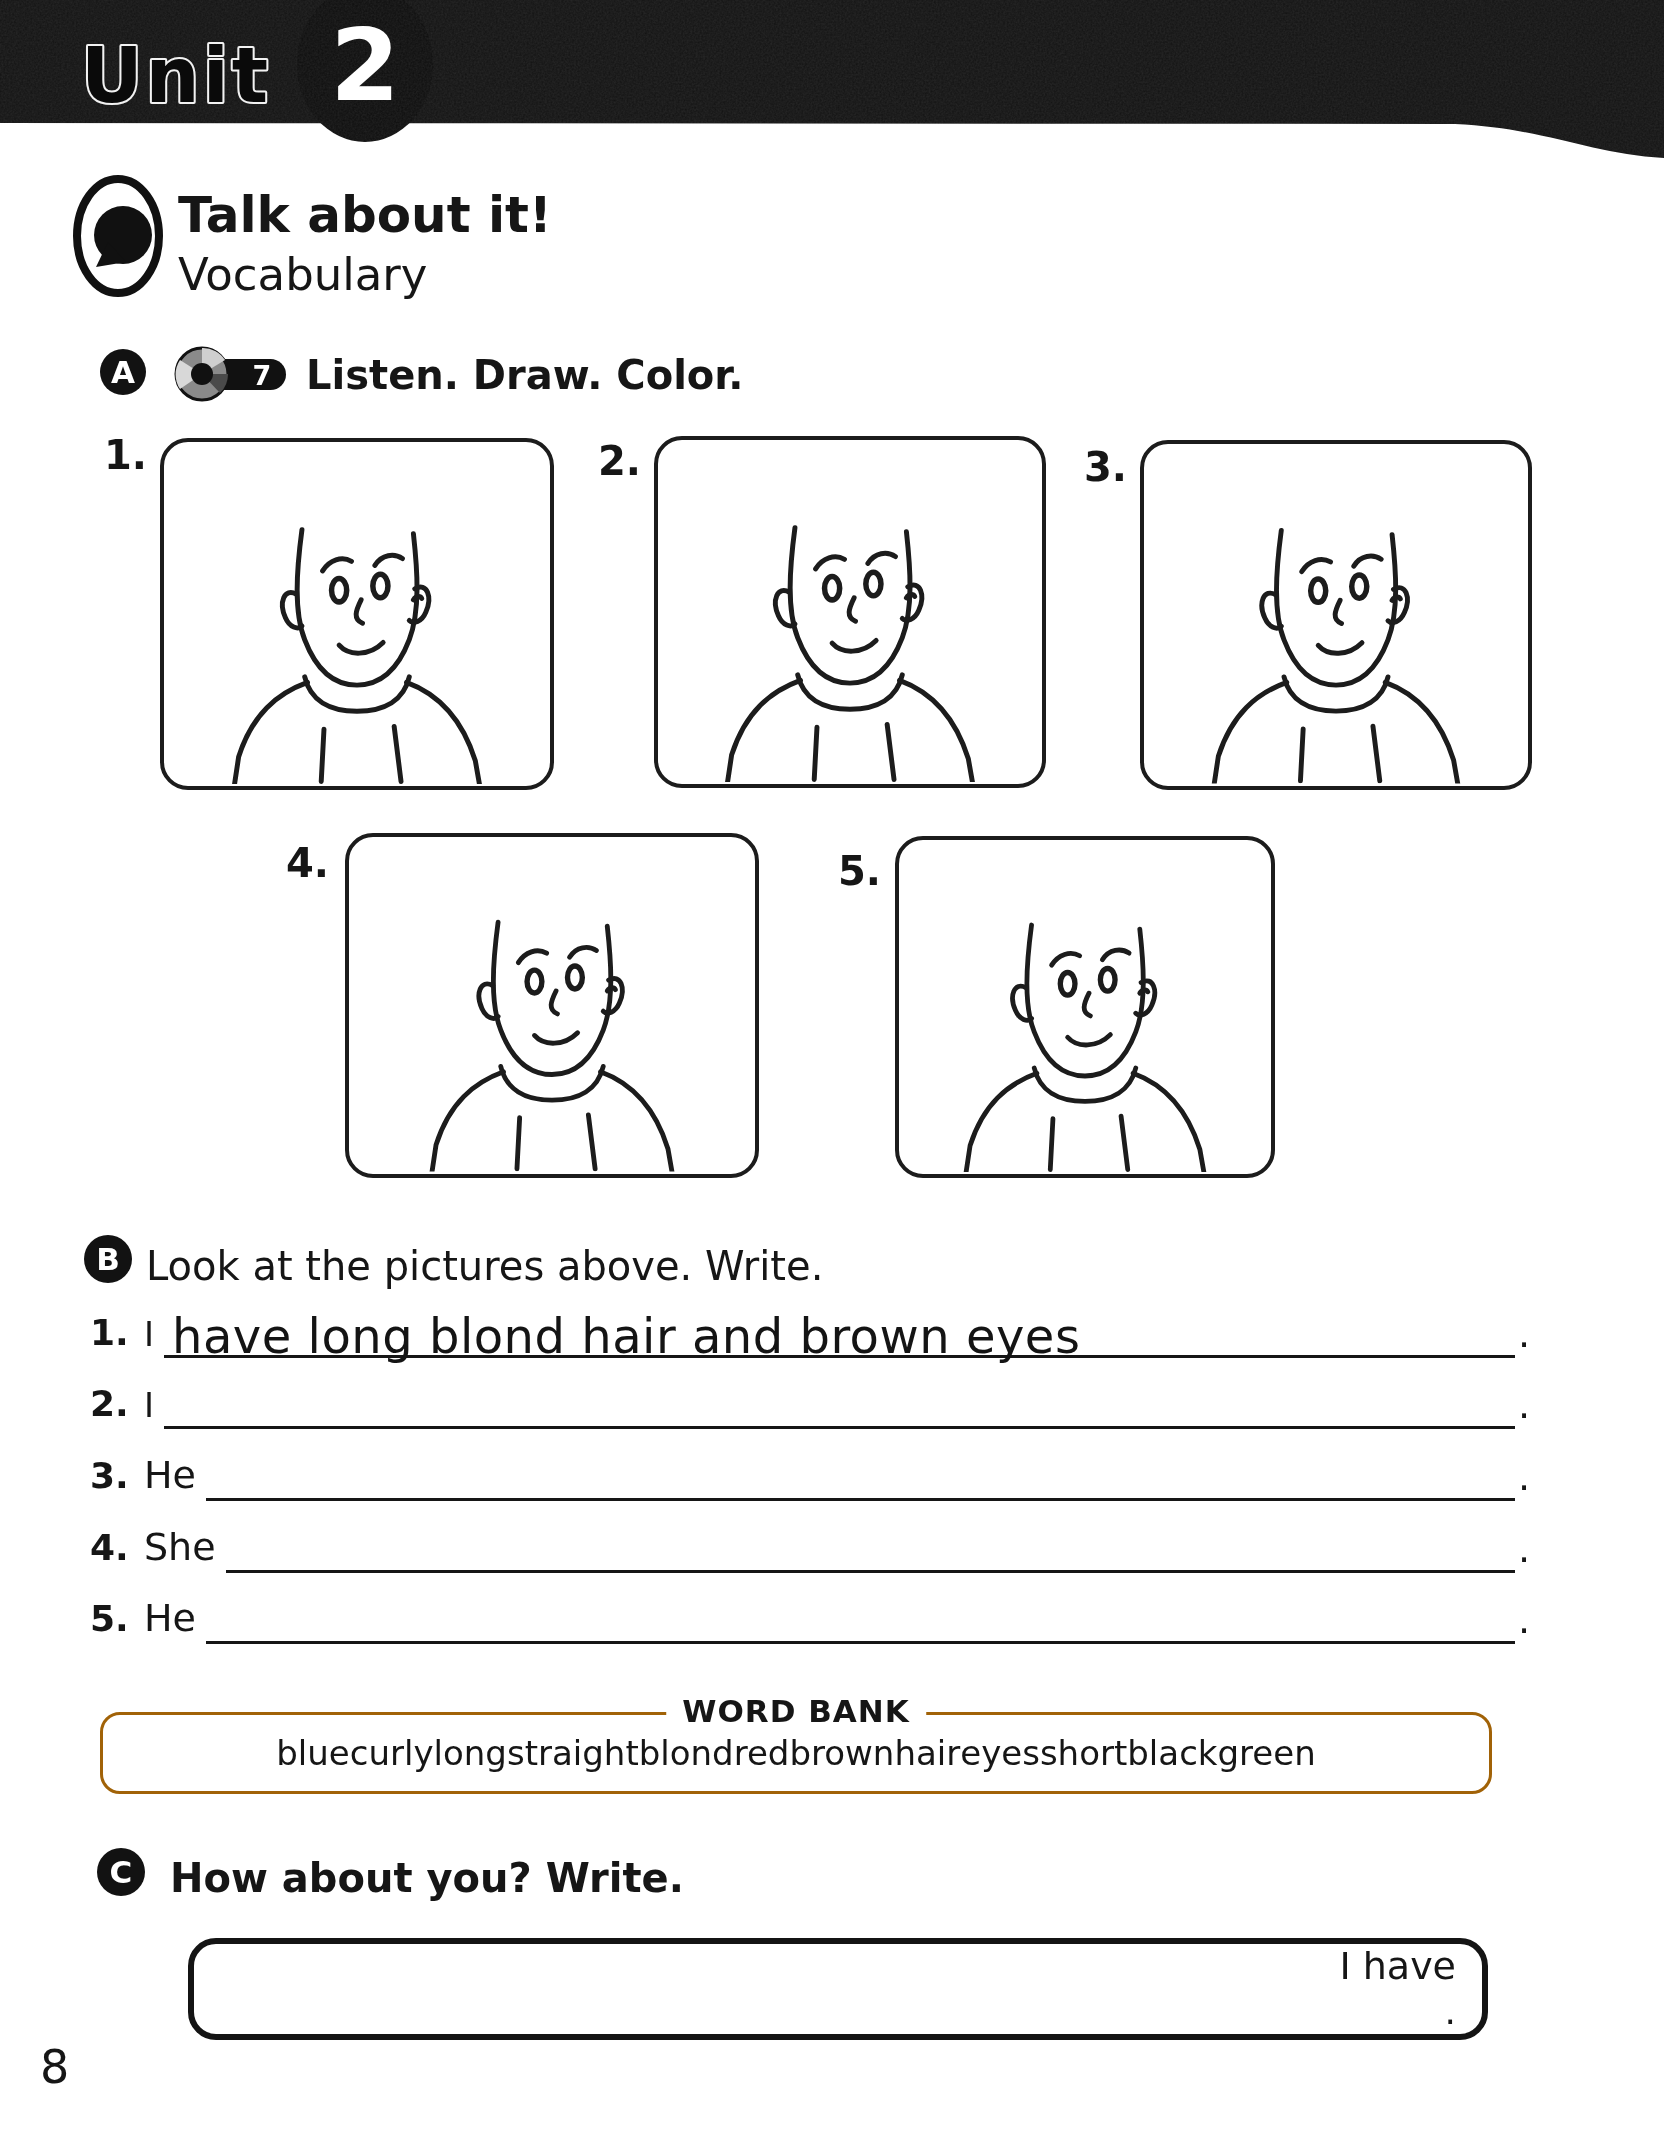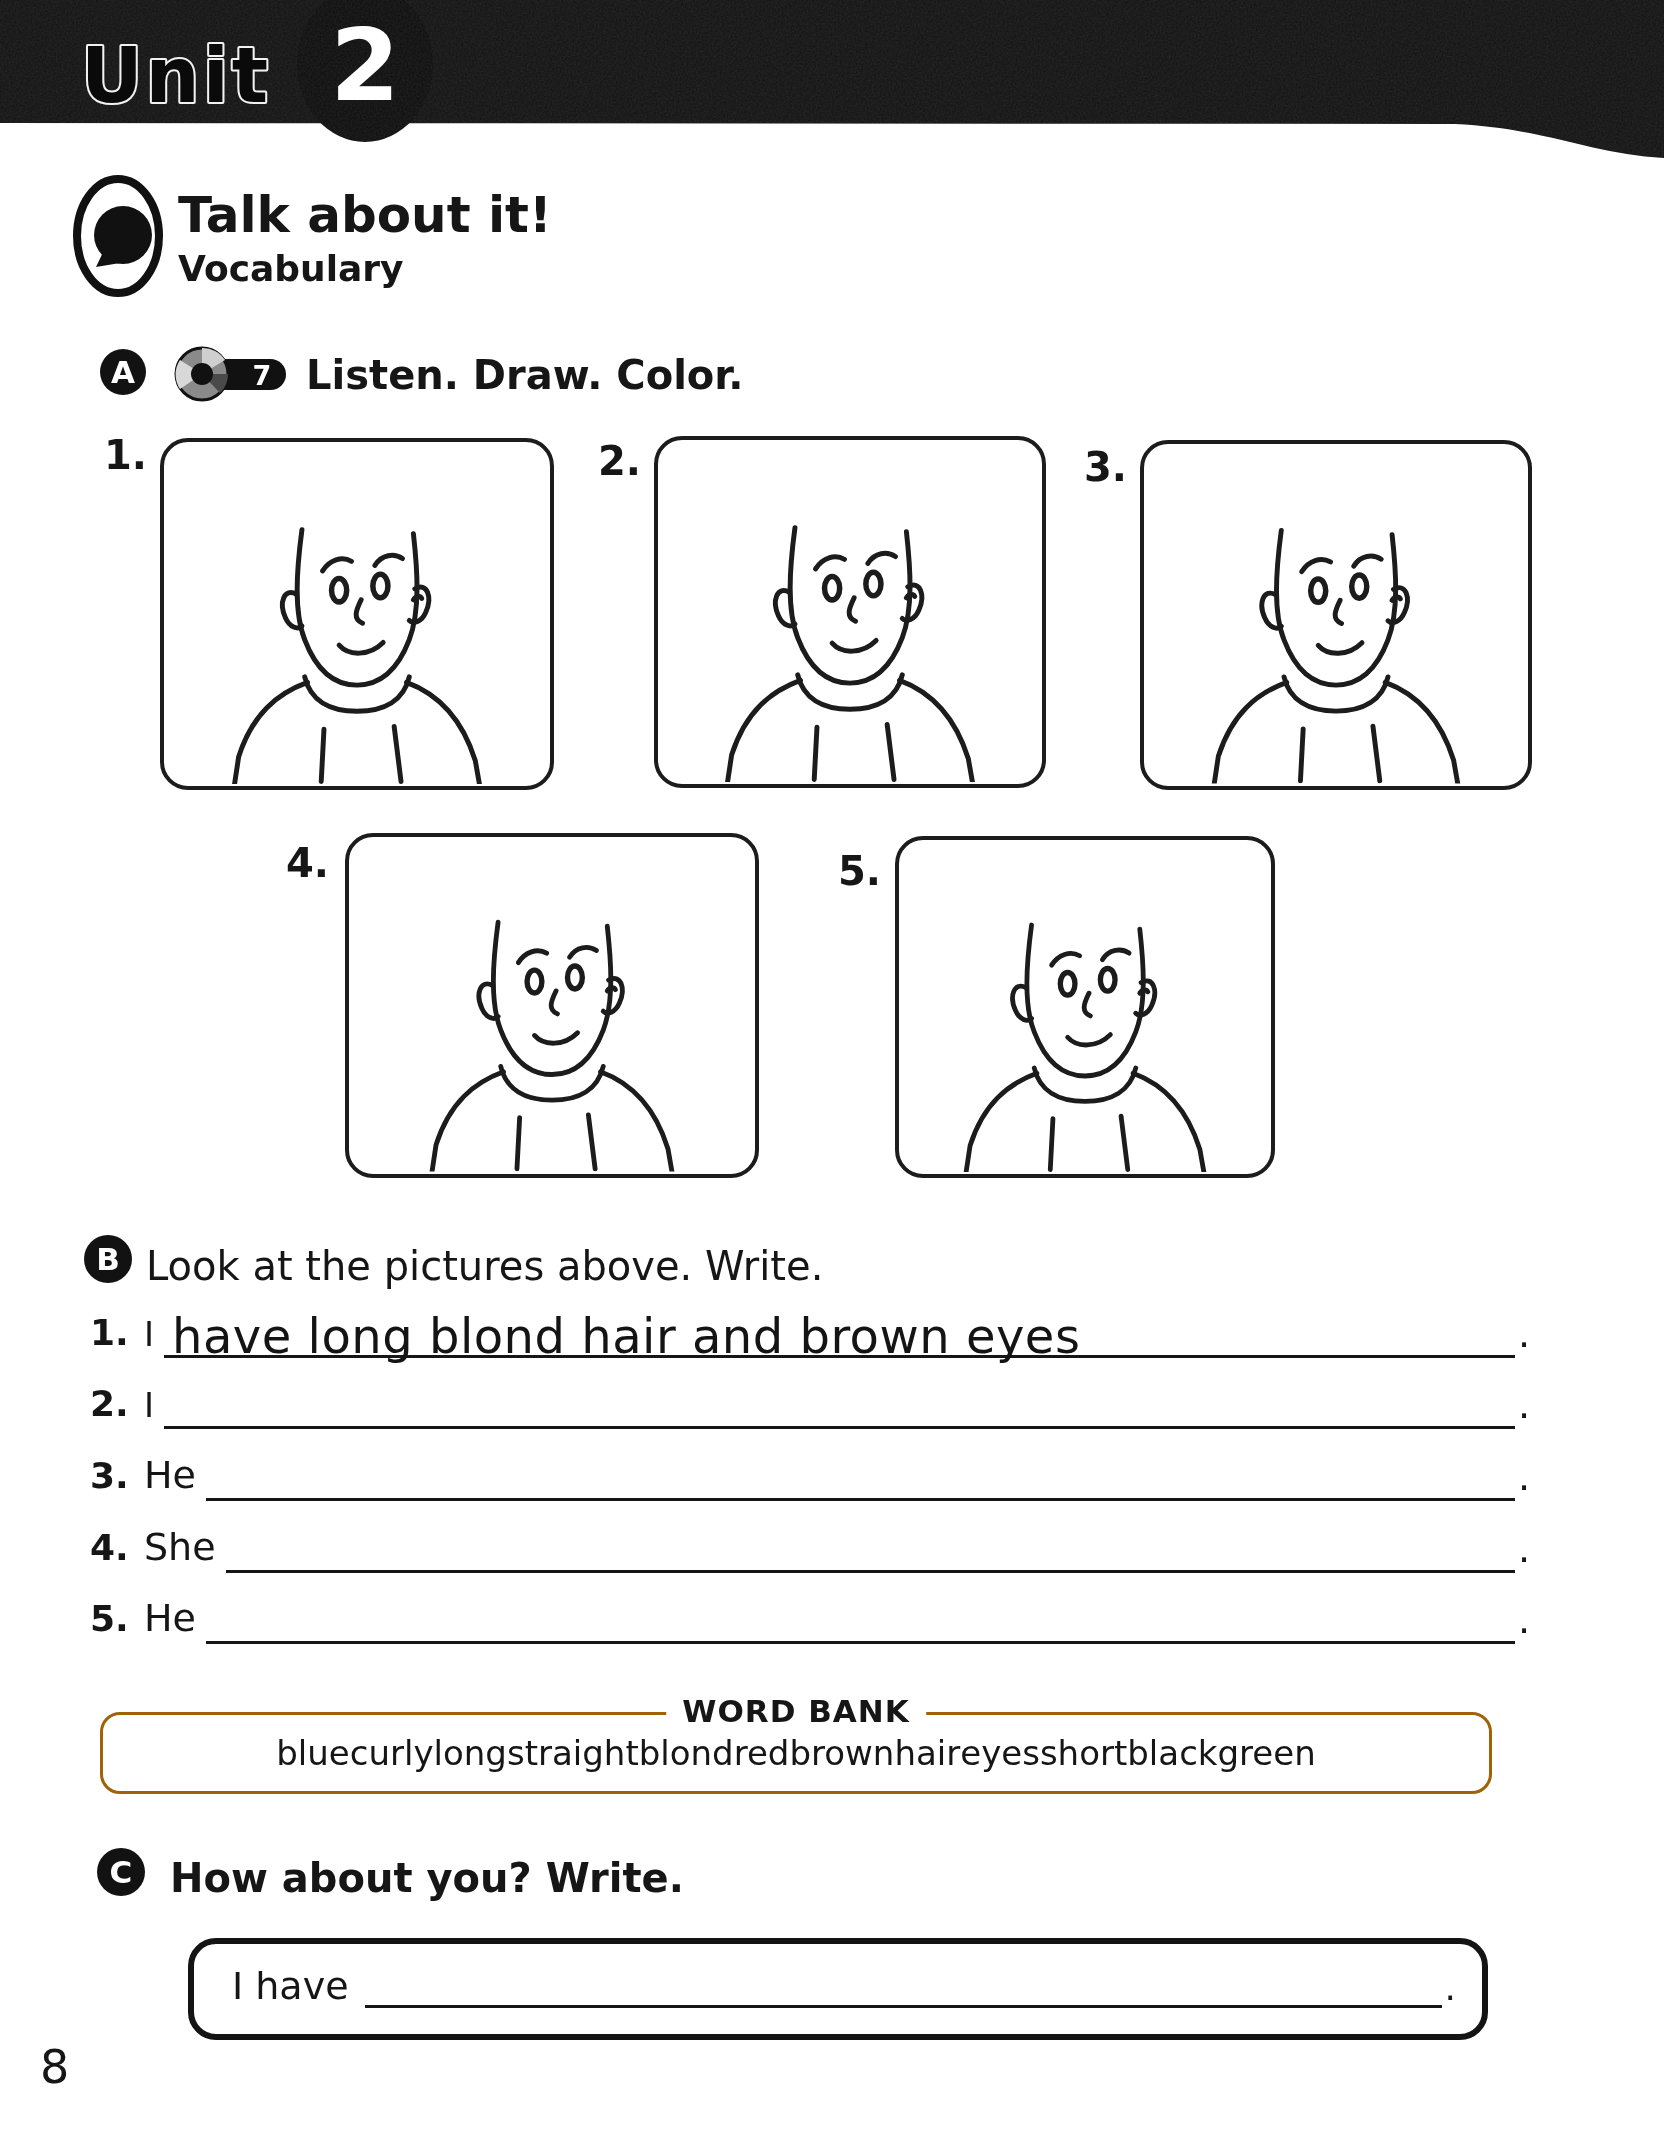--- a/index.html
+++ b/index.html
@@ -10,21 +10,21 @@
     background:#ffffff;
     font-family:"DejaVu Sans","Liberation Sans",sans-serif;
     color:#161616;
     overflow:hidden;
   }
   
   #header-svg{position:absolute;top:0;left:0;}
   
   .talk-icon{position:absolute;left:70px;top:172px;}
   .h-title{position:absolute;left:178px;top:186px;font-size:50px;font-weight:800;letter-spacing:0px;}
-  .h-sub{position:absolute;left:178px;top:248px;font-size:36px;font-weight:700;}
+  .h-sub{position:absolute;left:178px;top:248px;font-size:45px;font-weight:400;}
   
   .badge{position:absolute;width:48px;height:48px;border-radius:50%;background:#121212;
          color:#fff;font-weight:800;font-size:31px;display:flex;align-items:center;justify-content:center;}
   #badge-a{left:100px;top:349px;width:46px;height:46px;}
   #badge-b{left:84px;top:1235px;}
   #badge-c{left:97px;top:1848px;}
   .cd-svg{position:absolute;left:174px;top:346px;}
   .a-label{position:absolute;left:306px;top:352px;font-size:40px;font-weight:800;}
   .b-label{position:absolute;left:146px;top:1243px;font-size:40px;font-weight:400;}
   .c-label{position:absolute;left:170px;top:1855px;font-size:40px;font-weight:800;}
@@ -42,21 +42,21 @@
   
   .wordbank{position:absolute;left:100px;top:1712px;width:1392px;height:82px;
             border:3px solid #a16207;border-radius:20px;box-sizing:border-box;background:#fff;}
   .wb-title{position:absolute;top:-22px;left:50%;transform:translateX(-50%);
             background:#fff;padding:0 16px;font-size:31px;font-weight:800;letter-spacing:1px;white-space:nowrap;}
   .wb-words{display:flex;align-items:center;justify-content:center;height:100%;padding:0 42px;}
   .wb-words span{font-size:34px;}
   
   .cbox{position:absolute;left:188px;top:1938px;width:1300px;height:102px;
         border:6px solid #141414;border-radius:28px;box-sizing:border-box;background:#fff;}
-  .cbox-inner{display:flex;align-items:flex-end;height:100%;box-sizing:border-box;padding:0 26px 26px 38px;}
+  .cbox-inner{display:flex;align-items:flex-end;height:100%;box-sizing:border-box;padding:0 26px 26px 38px;flex-direction:column;}
   .c-prompt{font-size:38px;}
   .c-rule{flex:1;border-bottom:3px solid #161616;margin-left:16px;height:10px;}
   .c-dot{font-size:36px;margin-left:3px;}
   
   .page-num{position:absolute;left:40px;top:2040px;font-size:46px;}
   .hidden-defs{position:absolute;width:0;height:0;overflow:hidden;}
 </style>
 </head>
 <body>
 

